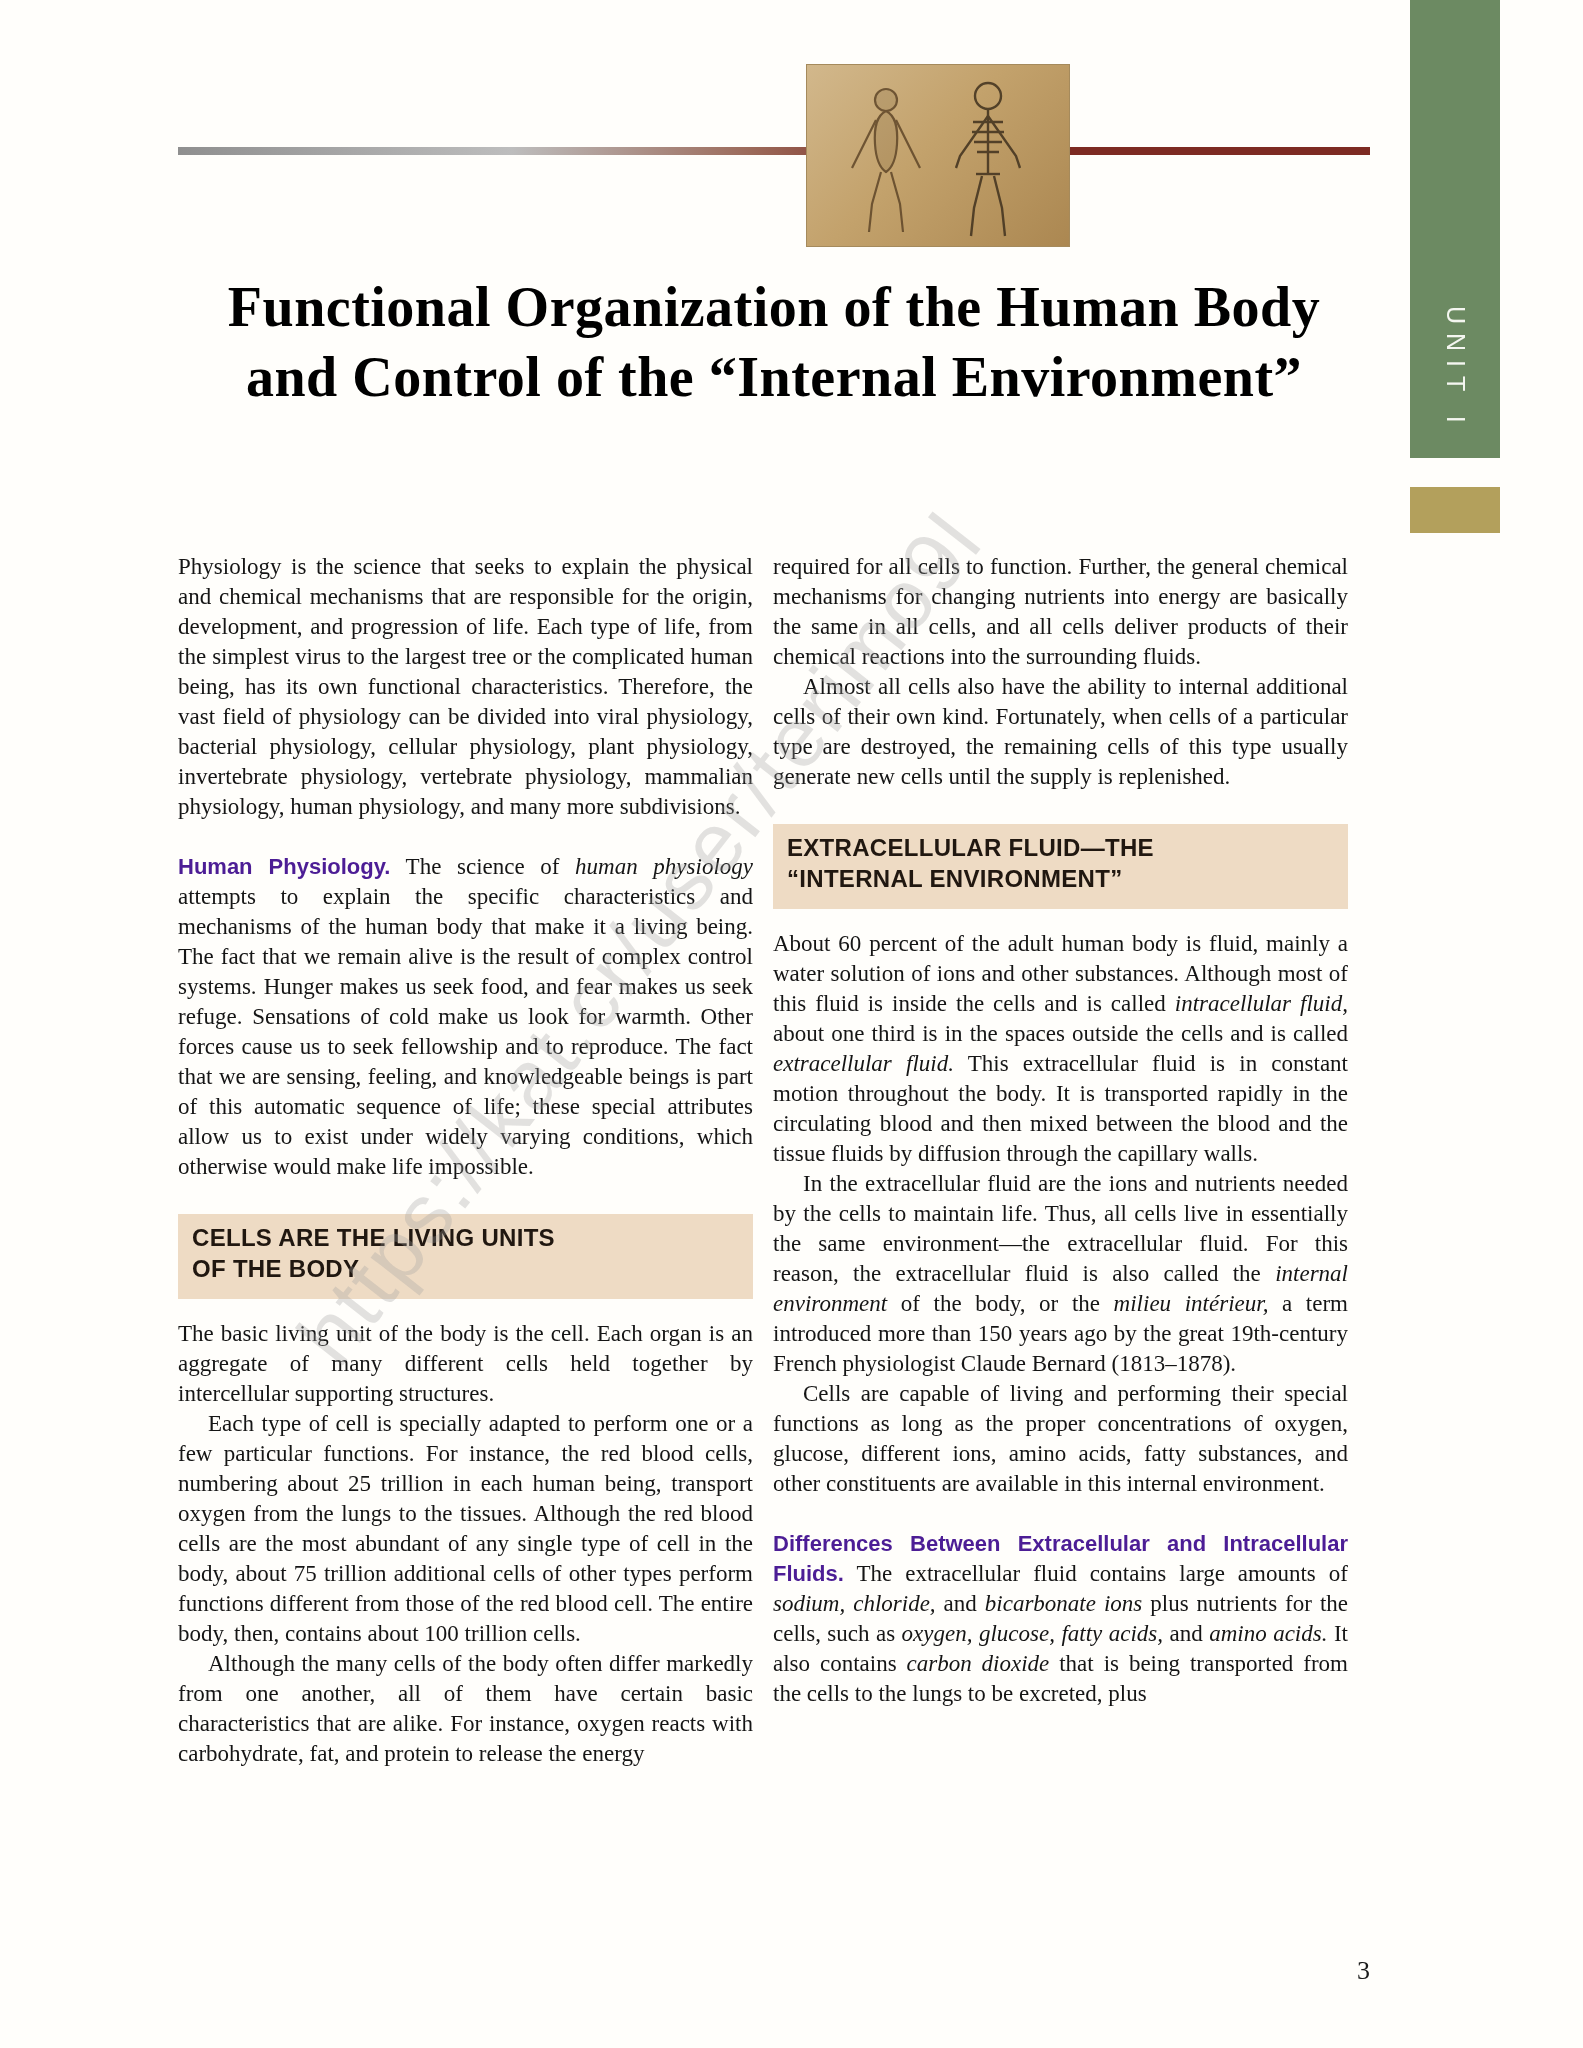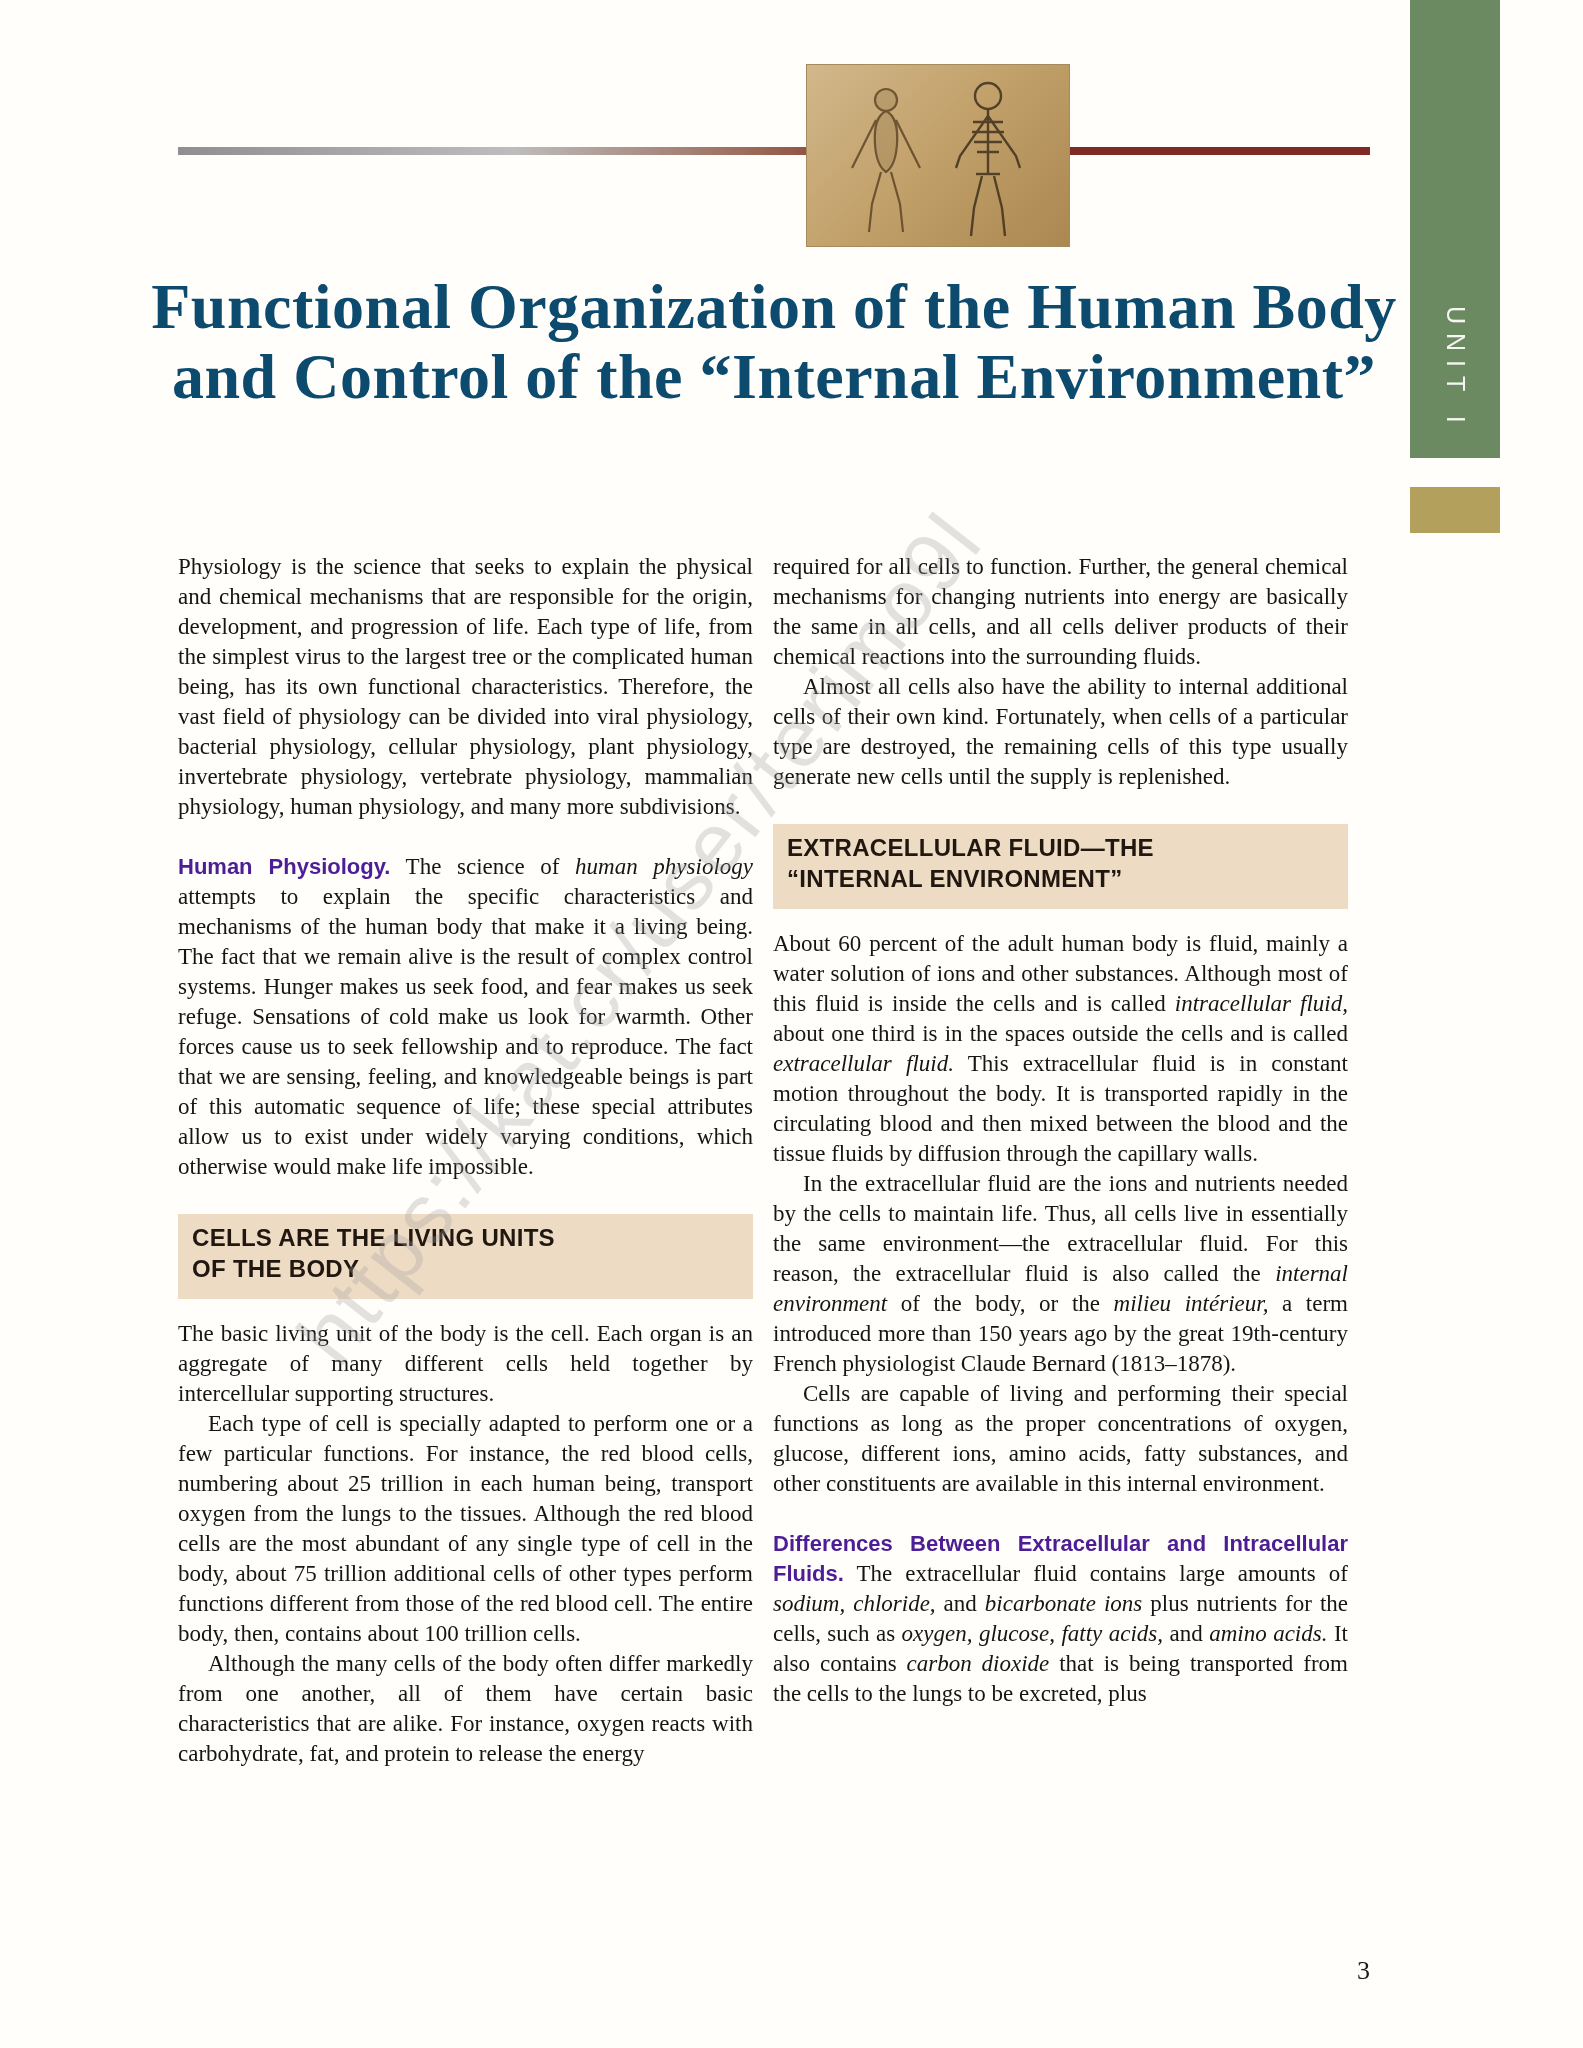--- a/index.html
+++ b/index.html
@@ -54,22 +54,22 @@
     z-index:3;
     box-shadow:0 0 0 1px #a58a5c inset;
   }
   .chapter-figure svg { display:block; }
 
   
   .page-title {
     position:absolute; left:148px; top:272px; width:1252px;
     text-align:center;
     font-weight:bold;
-    font-size:64px; line-height:70px;
-    color:#0c4a6e;
+    font-size:56px; line-height:70px;
+    color:#000000;
     letter-spacing:0.5px;
   }
 
   
   .columns {
     position:absolute; left:178px; top:552px; width:1192px;
     display:flex; gap:20px;
   }
   .col { width:575px; }
 

